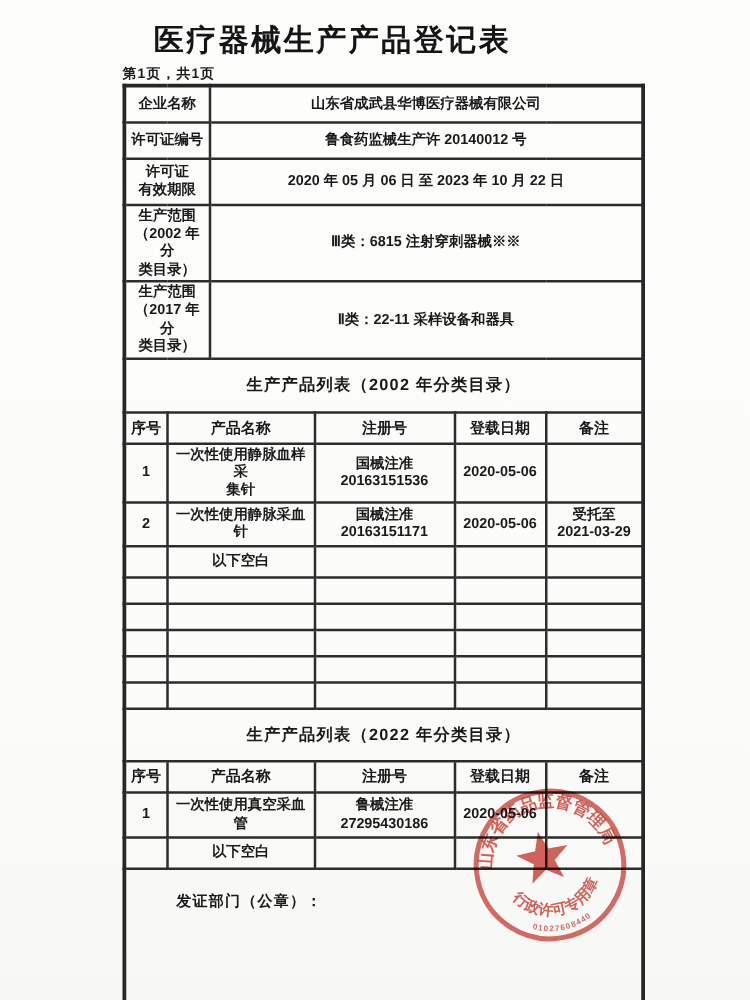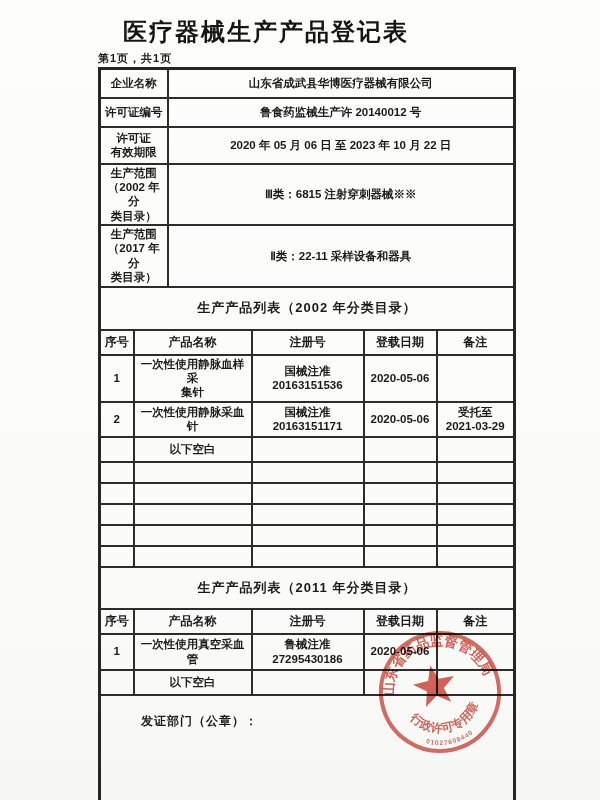--- a/index.html
+++ b/index.html
@@ -157,21 +157,21 @@
         </tr>
     <tr style="height:21px">
           <td></td>
           <td colspan="2"></td>
           <td></td>
           <td></td>
           <td></td>
         </tr>
 
     <tr style="height:42px">
-      <td colspan="6" class="band">生产产品列表（2011 年分类目录）</td>
+      <td colspan="6" class="band">生产产品列表（2022 年分类目录）</td>
     </tr>
     <tr style="height:25px">
       <td class="hdr">序号</td>
       <td colspan="2" class="hdr">产品名称</td>
       <td class="hdr">注册号</td>
       <td class="hdr">登载日期</td>
       <td class="hdr">备注</td>
     </tr>
     <tr style="height:36px">
       <td>1</td>

